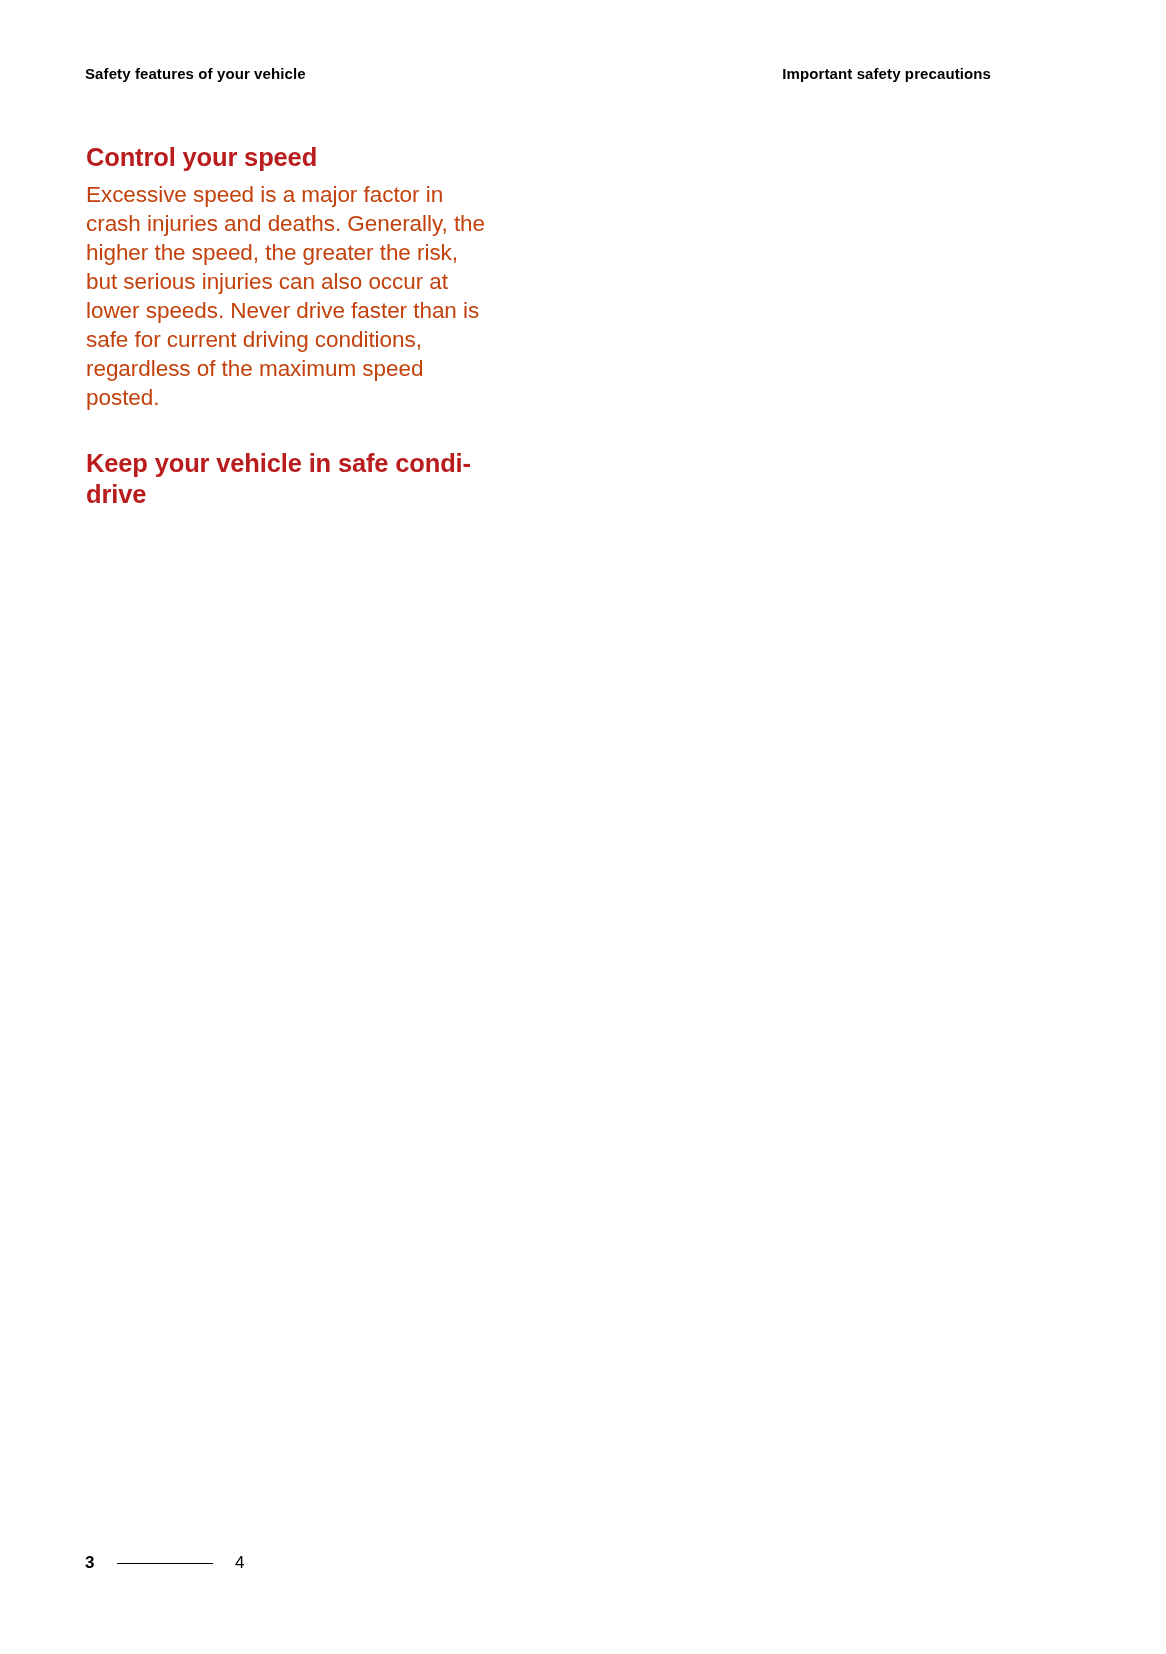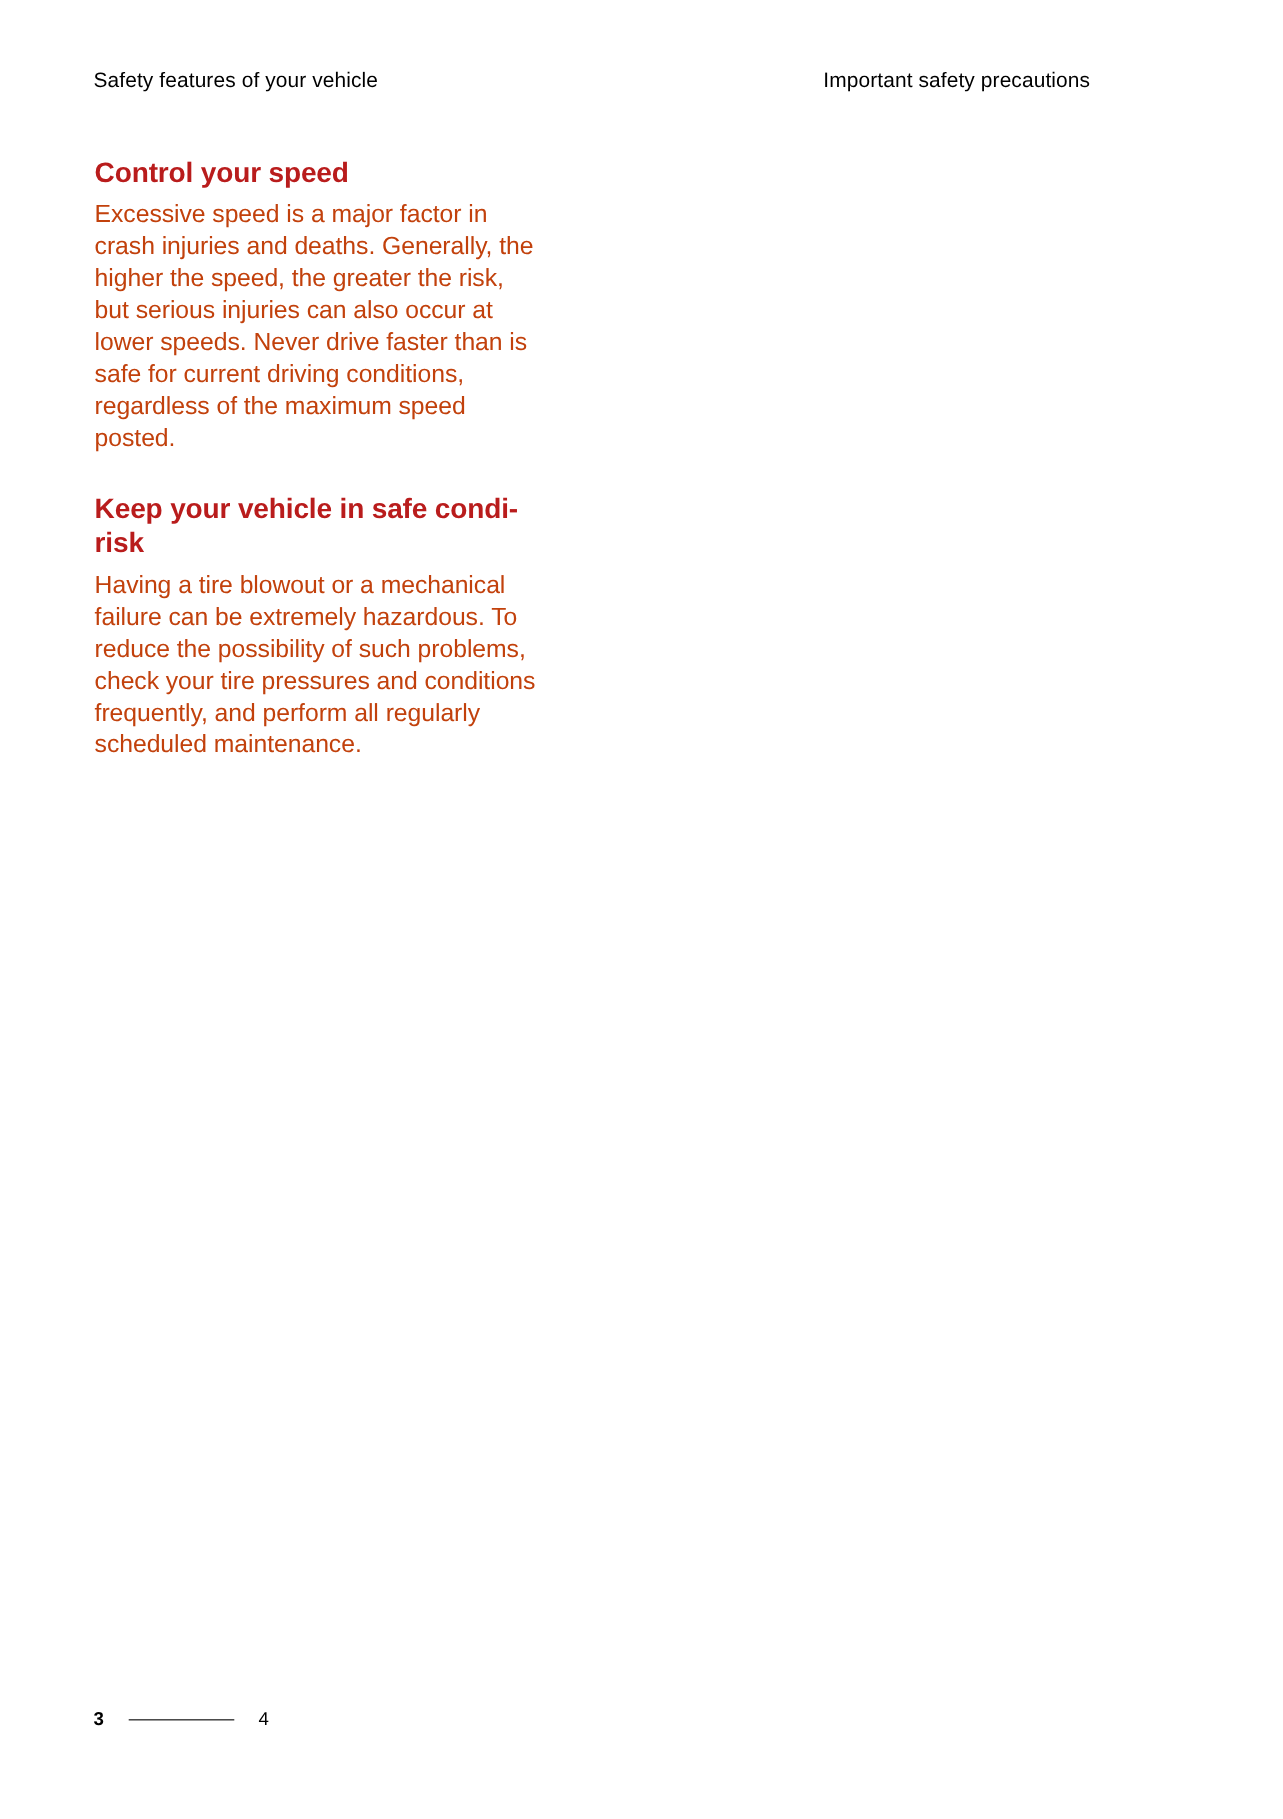--- a/index.html
+++ b/index.html
@@ -27,22 +27,22 @@
     position: absolute;
     left: 85px;
     right: 85px;
     top: 64px;
     height: 24px;
     display: flex;
     justify-content: space-between;
     align-items: flex-start;
   }
   .running-head .rh-text {
-    font-size: 19px;
-    font-weight: 400;
+    font-size: 15px;
+    font-weight: 700;
     letter-spacing: 0.1px;
     line-height: 20px;
     color: #000000;
     white-space: nowrap;
   }
   .running-head .rh-right {
     margin-right: 90px;
   }
 
   
@@ -128,27 +128,21 @@
 higher the speed, the greater the risk,
 but serious injuries can also occur at
 lower speeds. Never drive faster than is
 safe for current driving conditions,
 regardless of the maximum speed
 posted.</p>
     </div>
 
     <div class="section">
       <h2 class="section-heading">Keep your vehicle in safe condi-
-risk</h2>
-      <p class="section-body">Having a tire blowout or a mechanical
-failure can be extremely hazardous. To
-reduce the possibility of such problems,
-check your tire pressures and conditions
-frequently, and perform all regularly
-scheduled maintenance.</p>
+drive</h2>
     </div>
 
   </div>
 
   <div class="page-footer">
     <span class="folio folio-left">3</span>
     <span class="folio-rule"></span>
     <span class="folio folio-right">4</span>
   </div>
 

